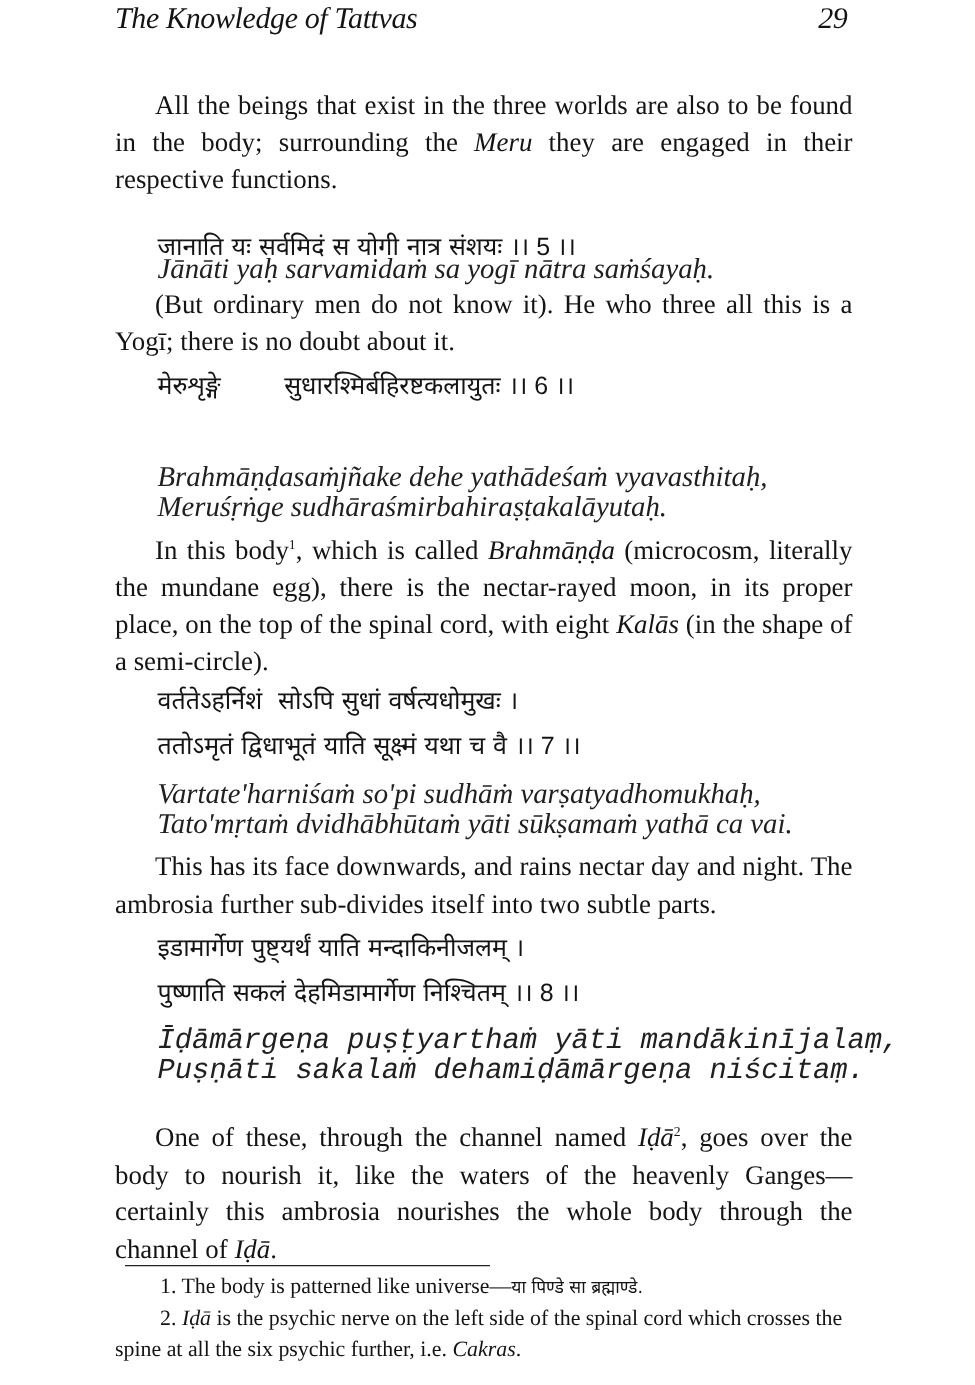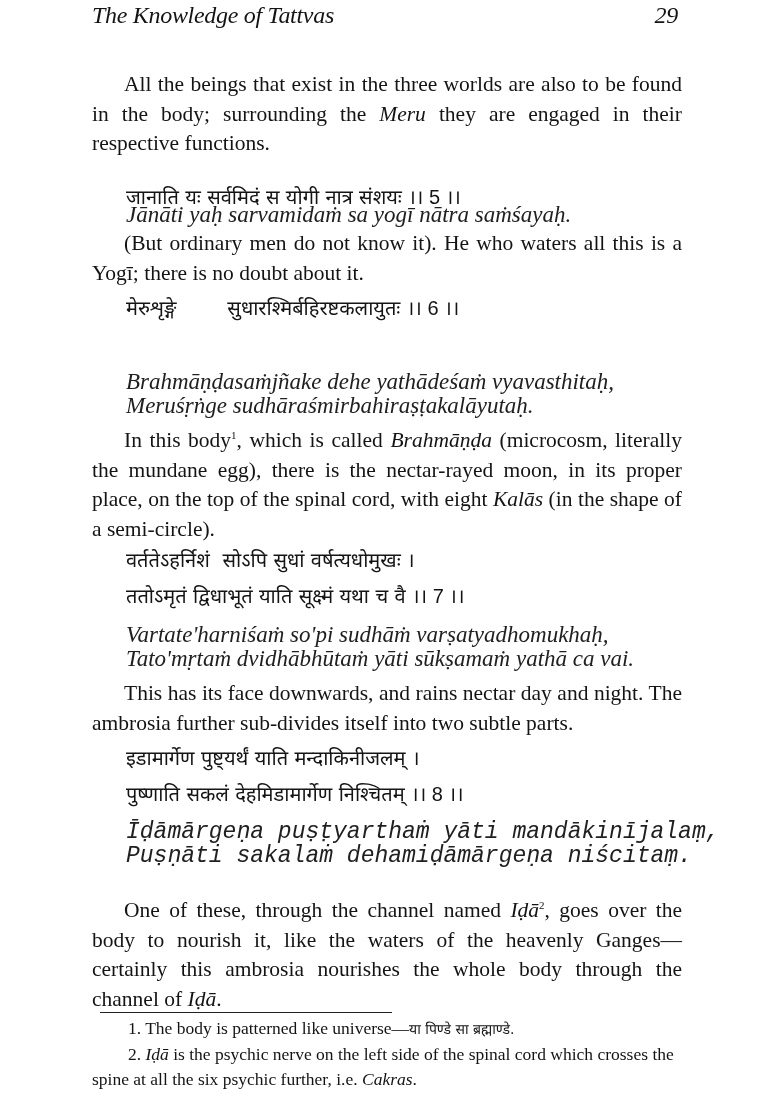--- a/index.html
+++ b/index.html
@@ -96,21 +96,21 @@
     <span class="title">The Knowledge of Tattvas</span>
     <span class="pageno">29</span>
   </div>
 
   <div class="para" style="top:70px;"><span class="indent"></span><span>All the beings that exist in the three worlds are also to be found in the body; surrounding the </span><i>Meru</i><span> they are engaged in their respective functions.</span></div>
 
   <div class="verse" style="top:155px;margin-top:24px;"><span>जानाति यः सर्वमिदं स योगी नात्र संशयः</span> <span class="num">।। 5 ।।</span></div>
 
   <div class="translit" style="top:203px;"><span>Jānāti yaḥ sarvamidaṁ sa yogī nātra saṁśayaḥ.</span></div>
 
-  <div class="para" style="top:229px;"><span class="indent"></span><span>(But ordinary men do not know it). He who waters all this is a Yogī; there is no doubt about it.</span></div>
+  <div class="para" style="top:229px;"><span class="indent"></span><span>(But ordinary men do not know it). He who three all this is a Yogī; there is no doubt about it.</span></div>
 
   <div class="verse" style="top:290px;"><div><span>मेरुशृङ्गे        सुधारश्मिर्बहिरष्टकलायुतः</span> <span class="num">।। 6 ।।</span></div></div>
 
   <div class="translit" style="top:370px;"><div>Brahmāṇḍasaṁjñake dehe yathādeśaṁ vyavasthitaḥ,</div><div>Meruśṛṅge sudhāraśmirbahiraṣṭakalāyutaḥ.</div></div>
 
   <div class="para" style="top:426px;"><span class="indent"></span><span>In this body</span><sup>1</sup><span>, which is called </span><i>Brahmāṇḍa</i><span> (microcosm, literally the mundane egg), there is the nectar-rayed moon, in its proper place, on the top of the spinal cord, with eight </span><i>Kalās</i><span> (in the shape of a semi-circle).</span></div>
 
   <div class="verse" style="top:542px;"><div>वर्ततेऽहर्निशं  सोऽपि सुधां वर्षत्यधोमुखः ।</div><div><span>ततोऽमृतं द्विधाभूतं याति सूक्ष्मं यथा च वै</span> <span class="num">।। 7 ।।</span></div></div>
 
   <div class="translit" style="top:623px;"><div>Vartate'harniśaṁ so'pi sudhāṁ varṣatyadhomukhaḥ,</div><div>Tato'mṛtaṁ dvidhābhūtaṁ yāti sūkṣamaṁ yathā ca vai.</div></div>

